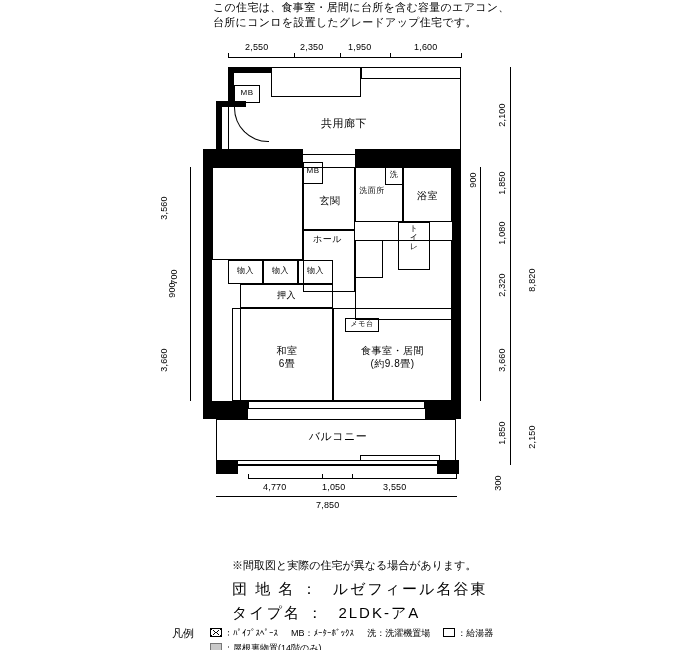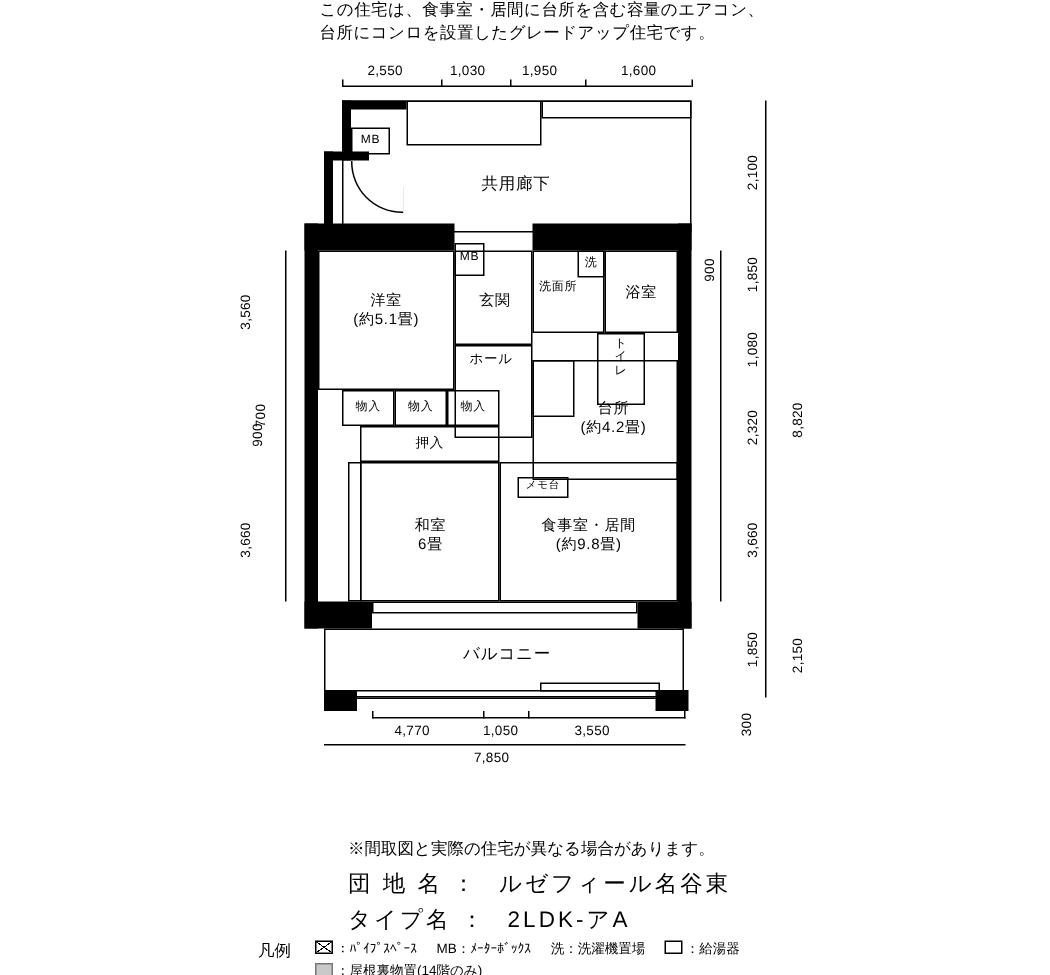--- a/index.html
+++ b/index.html
@@ -62,21 +62,21 @@
 
 <div id="plan">
 
   <div class="dimline" style="left:228px;top:57px;width:233px;height:1px;"></div>
   <div class="tick" style="left:228px;top:53px;"></div>
   <div class="tick" style="left:294px;top:53px;"></div>
   <div class="tick" style="left:340px;top:53px;"></div>
   <div class="tick" style="left:390px;top:53px;"></div>
   <div class="tick" style="left:461px;top:53px;"></div>
   <div class="dim" style="left:245px;top:42px;">2,550</div>
-  <div class="dim" style="left:300px;top:42px;">1,030</div>
+  <div class="dim" style="left:300px;top:42px;">2,350</div>
   <div class="dim" style="left:348px;top:42px;text-align:center;">1,950</div>
   <div class="dim" style="left:414px;top:42px;">1,600</div>
 
   <div class="thin" style="left:228px;top:67px;width:233px;height:88px;border-width:1px;"></div>
   <div class="wall" style="left:228px;top:67px;width:43px;height:6px;"></div>
   <div class="wall" style="left:228px;top:67px;width:6px;height:40px;"></div>
   <div class="wall" style="left:216px;top:101px;width:30px;height:6px;"></div>
   <div class="wall" style="left:216px;top:101px;width:6px;height:54px;"></div>
   <div class="thin" style="left:234px;top:85px;width:26px;height:18px;"></div>
   <div class="room-label" style="left:234px;top:88px;width:26px;font-size:8px;">MB</div>
@@ -96,46 +96,38 @@
   <div class="thin" style="left:248px;top:401px;width:177px;height:8px;"></div>
 
   <div class="thin" style="left:216px;top:419px;width:240px;height:46px;"></div>
   <div class="thin" style="left:216px;top:460px;width:240px;height:6px;"></div>
   <div class="wall" style="left:216px;top:460px;width:22px;height:14px;"></div>
   <div class="wall" style="left:437px;top:460px;width:22px;height:14px;"></div>
   <div class="thin" style="left:360px;top:455px;width:80px;height:6px;"></div>
   <div class="room-label" style="left:288px;top:430px;width:100px;font-size:11px;">バルコニー</div>
 
   <div class="thin" style="left:212px;top:167px;width:91px;height:93px;border-width:1px;"></div>
-  <div class="room-label" style="left:215px;top:195px;width:85px;">
-    <span>洋室</span><br>
-    <span>(約5.1畳)</span>
-  </div>
 
   <div class="thin" style="left:303px;top:167px;width:52px;height:63px;border-width:1px;"></div>
   <div class="thin" style="left:303px;top:162px;width:20px;height:22px;"></div>
   <div class="room-label" style="left:303px;top:166px;width:20px;font-size:8px;">MB</div>
   <div class="room-label" style="left:310px;top:195px;width:40px;font-size:10px;">玄関</div>
   <div class="room-label" style="left:305px;top:234px;width:45px;font-size:9px;">ホール</div>
   <div class="thin" style="left:303px;top:230px;width:52px;height:62px;border-width:1px;"></div>
 
   <div class="thin" style="left:355px;top:167px;width:48px;height:55px;border-width:1px;"></div>
   <div class="thin" style="left:385px;top:167px;width:18px;height:18px;"></div>
   <div class="room-label" style="left:385px;top:170px;width:18px;font-size:8px;">洗</div>
   <div class="room-label" style="left:352px;top:186px;width:40px;font-size:8px;">洗面所</div>
   <div class="thin" style="left:403px;top:167px;width:49px;height:55px;border-width:1px;"></div>
   <div class="room-label" style="left:405px;top:190px;width:45px;font-size:10px;">浴室</div>
   <div class="thin" style="left:398px;top:222px;width:32px;height:48px;border-width:1px;"></div>
   <div class="room-label" style="left:400px;top:225px;width:28px;font-size:8px;line-height:1.1;">ト<br>イ<br>レ</div>
 
   <div class="thin" style="left:355px;top:240px;width:97px;height:80px;border-width:1px;"></div>
-  <div class="room-label" style="left:370px;top:267px;width:78px;">
-    <span>台所</span><br>
-    <span>(約4.2畳)</span>
-  </div>
   <div class="thin" style="left:355px;top:240px;width:28px;height:38px;"></div>
 
   <div class="thin" style="left:228px;top:260px;width:35px;height:24px;"></div>
   <div class="room-label" style="left:228px;top:266px;width:35px;font-size:8px;">物入</div>
   <div class="thin" style="left:263px;top:260px;width:35px;height:24px;"></div>
   <div class="room-label" style="left:263px;top:266px;width:35px;font-size:8px;">物入</div>
   <div class="thin" style="left:298px;top:260px;width:35px;height:24px;"></div>
   <div class="room-label" style="left:298px;top:266px;width:35px;font-size:8px;">物入</div>
 
   <div class="thin" style="left:240px;top:284px;width:93px;height:24px;"></div>

